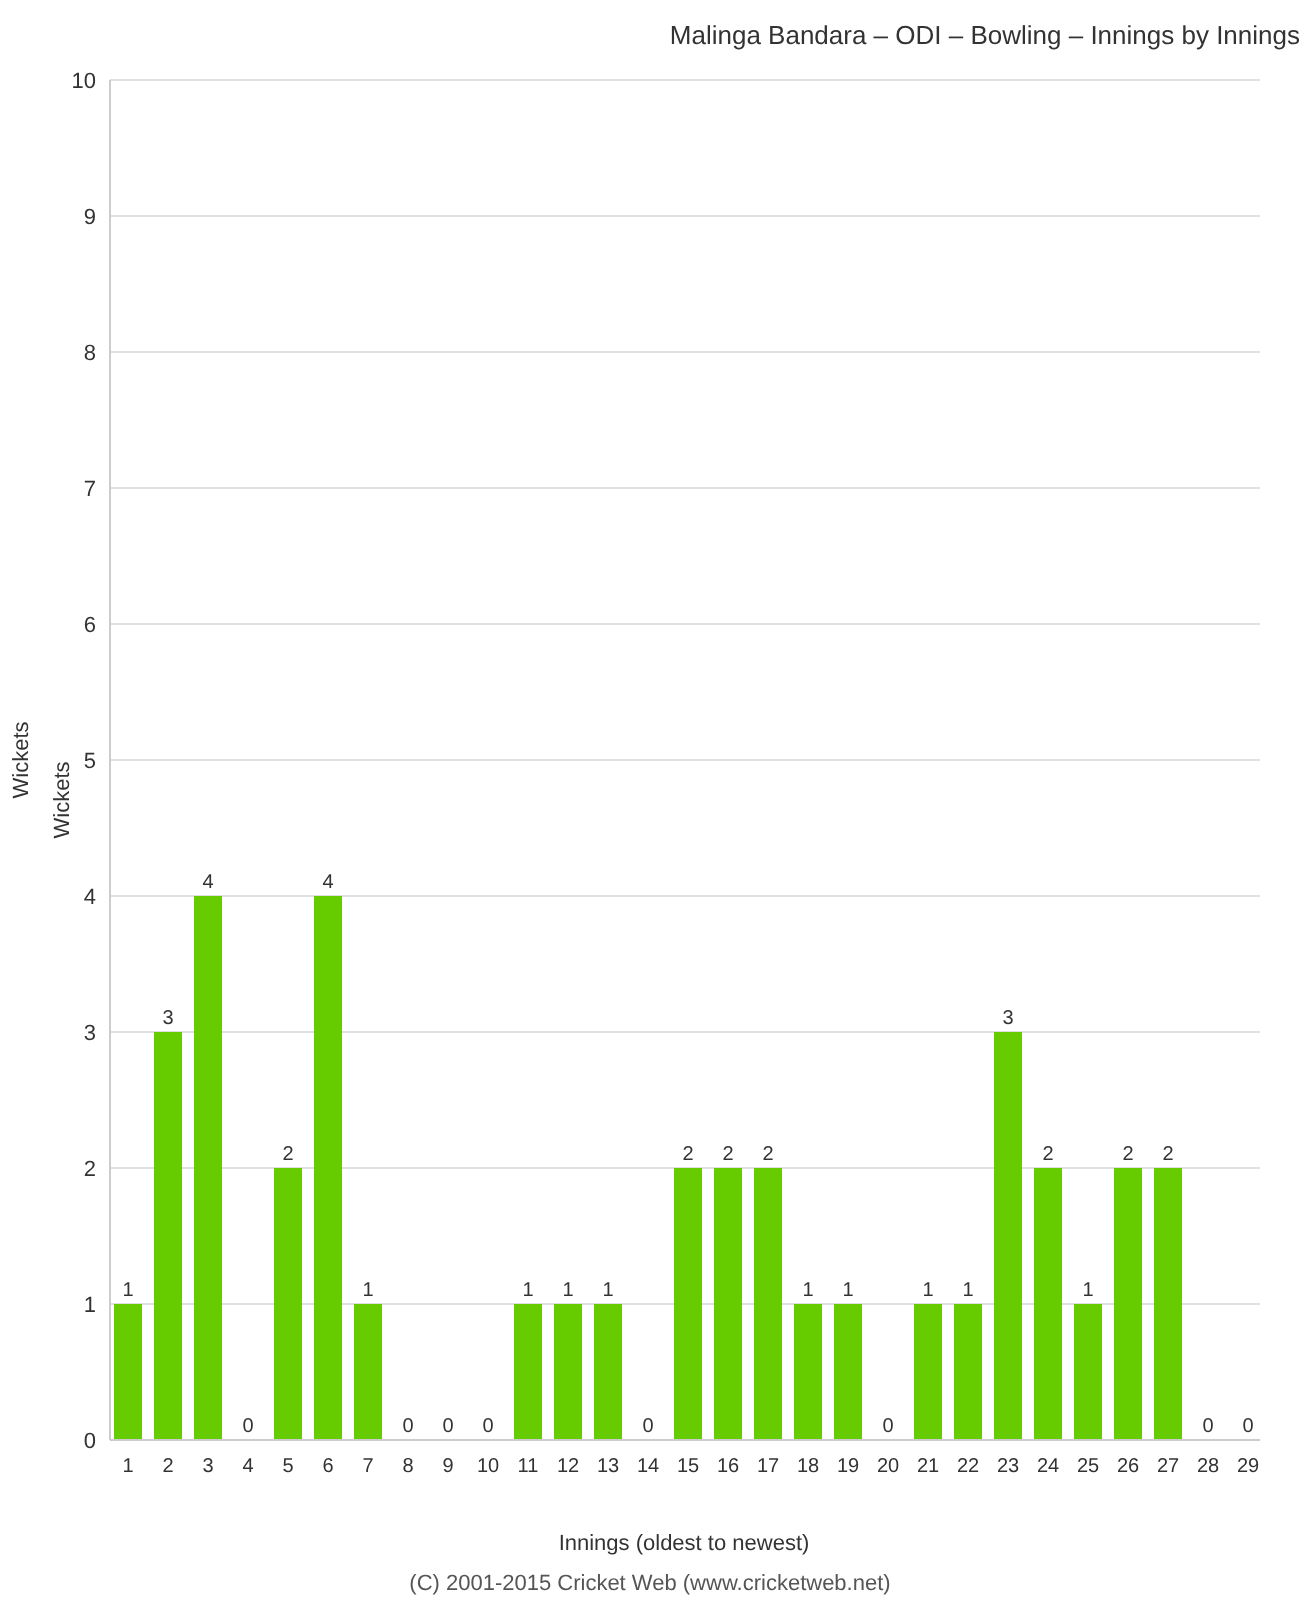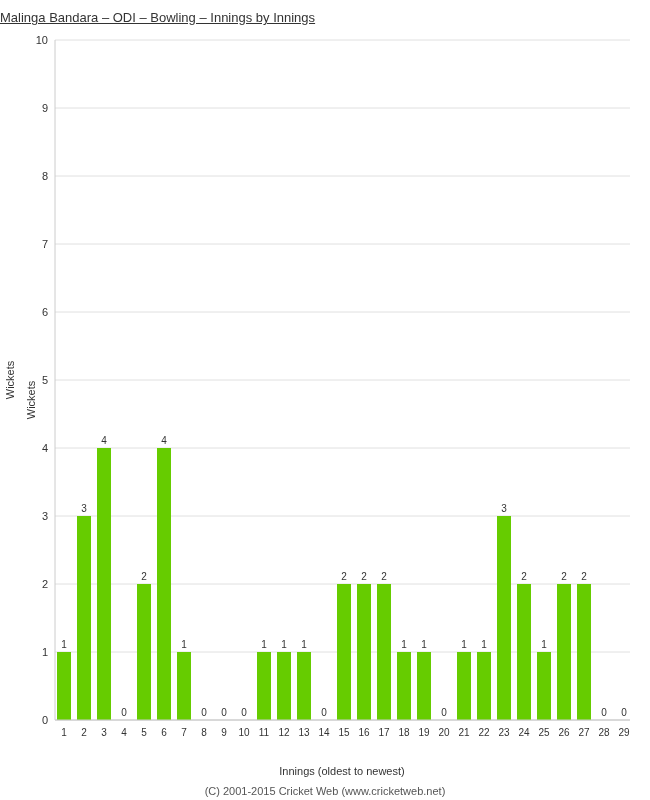--- a/index.html
+++ b/index.html
@@ -11,25 +11,24 @@
       font-size: 12px;
       color: #333;
     }
     .chart-container {
       width: 650px;
       height: 800px;
       position: relative;
       background: #fff;
     }
     .chart-title {
-      text-align: left;
+      text-align: right;
       font-size: 13px;
       padding-top: 10px;
       color: #333;
-      text-decoration: underline;
     }
     .axis-title-y {
       position: absolute;
       left: 12px;
       top: 50%;
       transform: translateY(-50%) rotate(-90deg);
       font-size: 11px;
       color: #333;
       white-space: nowrap;
     }

